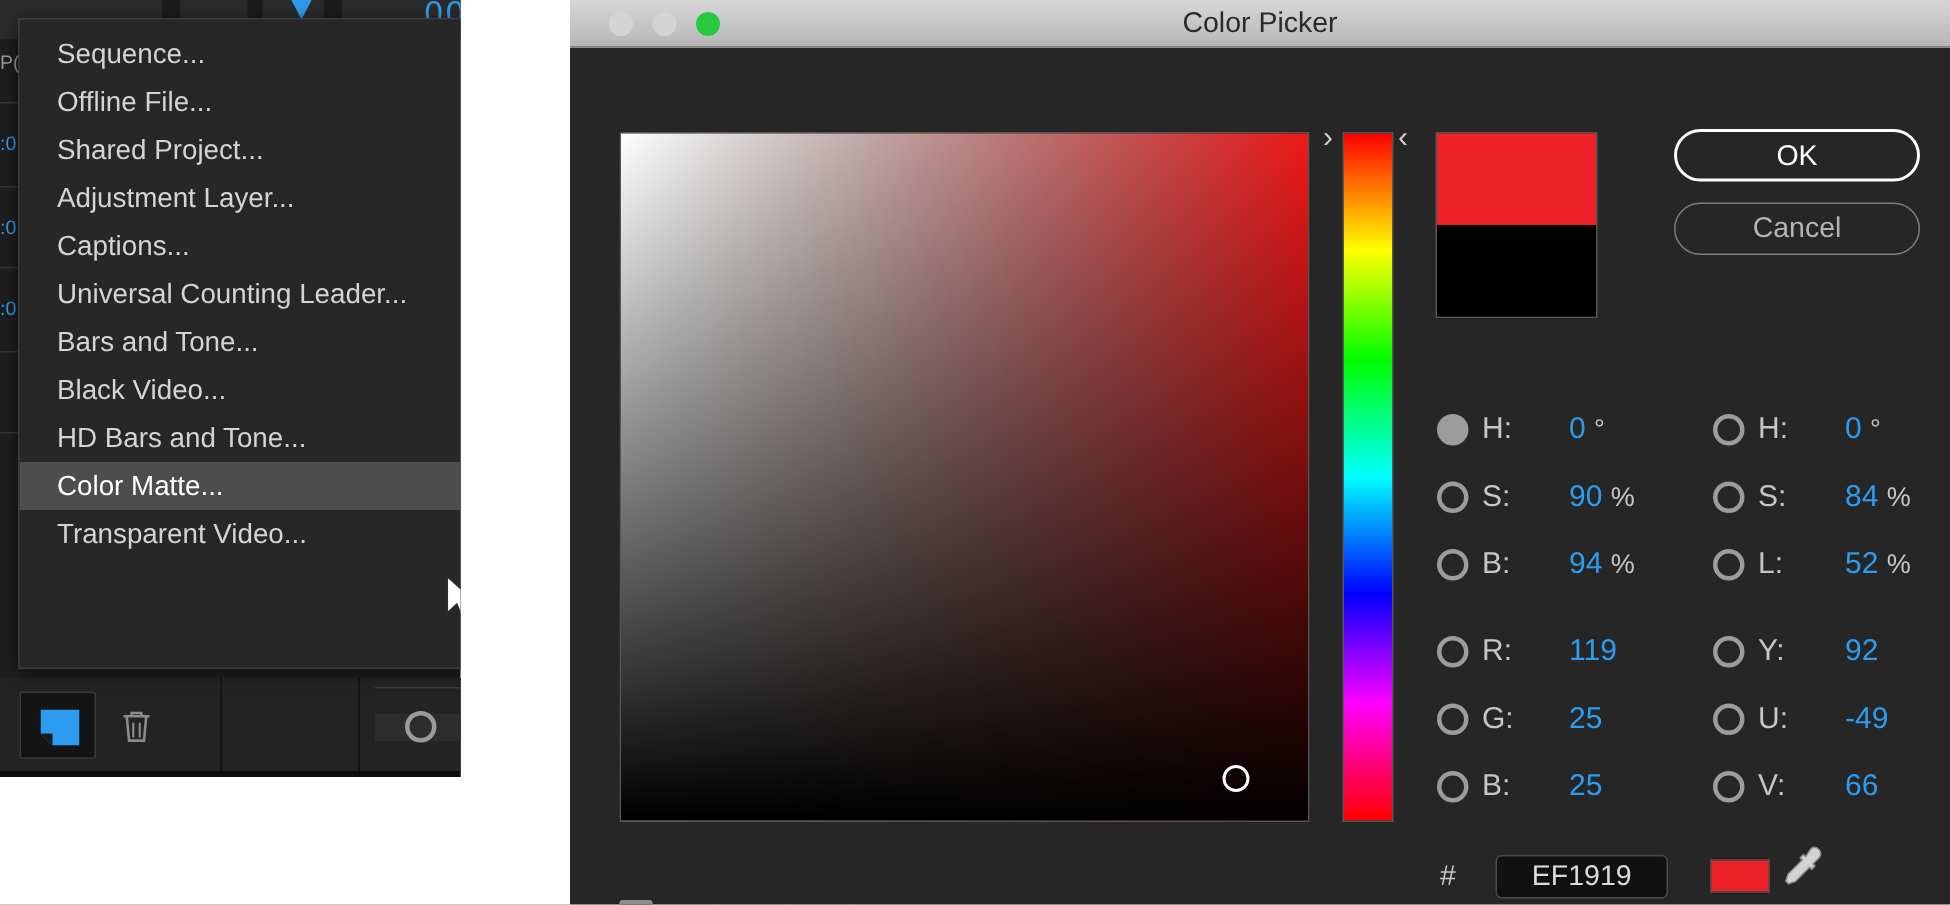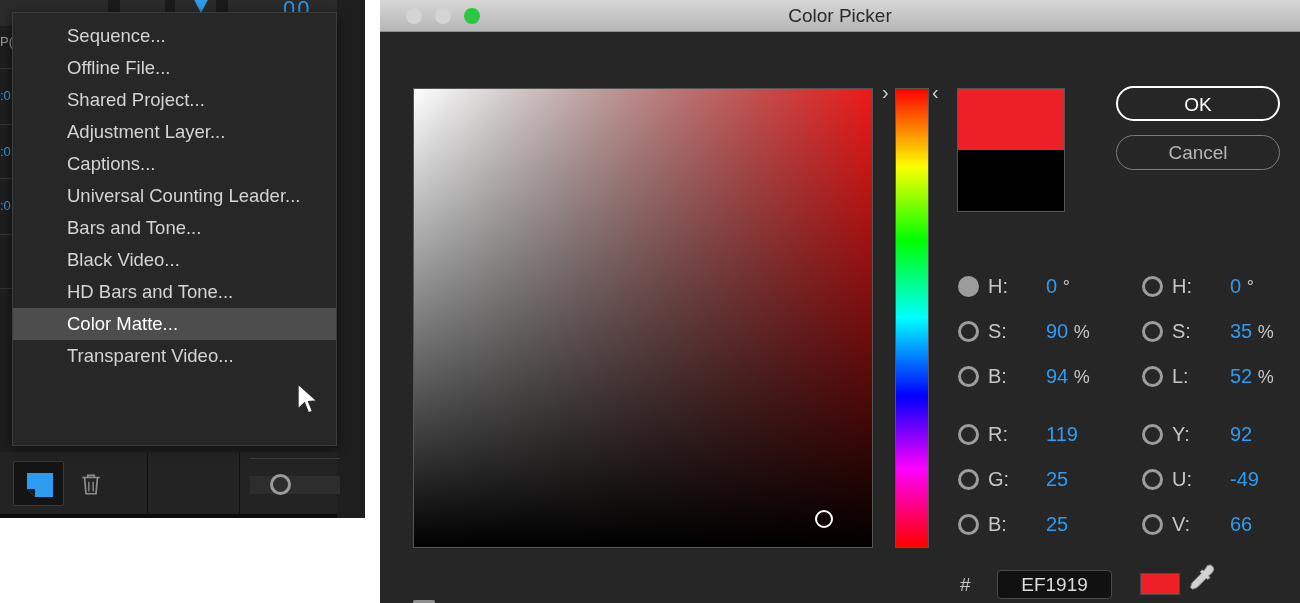--- a/index.html
+++ b/index.html
@@ -6,21 +6,21 @@
   html, body {
     width: 1300px; height: 603px;
     background: #ffffff;
     font-family: "Liberation Sans", sans-serif;
     overflow: hidden;
   }
   #root { position: relative; width: 1300px; height: 603px; }
 
   
   #app-fragment {
-    position: absolute; left: 0; top: 0; width: 365px; height: 518px;
+    position: absolute; left: 0; top: 0; width: 307px; height: 518px;
     background: #1e1e1e;
     overflow: hidden;
   }
   .pp-topstrip {
     position: absolute; left: 0; top: 0; width: 337px; height: 26px;
     background: #2b2b2b;
   }
   .pp-topstrip .seg { position: absolute; top: 0; height: 26px; background: #1b1b1b; }
   .pp-blue-arrow {
     position: absolute; left: 186px; top: 0px; width: 30px; height: 14px;
@@ -83,21 +83,21 @@
   
   #context-menu {
     position: absolute; left: 12px; top: 12px; width: 325px; height: 434px;
     background: #272727;
     border: 1px solid #3c3c3c;
     box-shadow: 0 2px 10px rgba(0,0,0,.55);
     padding: 7px 0 6px 0;
   }
   .menu-item {
     height: 32px; line-height: 32px;
-    padding-left: 54px;
+    padding-left: 25px;
     font-size: 18.5px;
     color: #d4d4d4;
     white-space: nowrap;
     font-family: "Liberation Sans", sans-serif;
   }
   .menu-item.highlight { background: #4d4d4d; color: #ffffff; }
 
   
   #menu-cursor { position: absolute; left: 297px; top: 383px; width: 22px; height: 34px; }
 
@@ -376,21 +376,21 @@
 
       <div class="val-col" id="col-hsl">
         <div class="val-row">
           <div class="radio"></div>
           <div class="val-label">H:</div>
           <div class="val-number"><span>0</span> <span class="val-unit">°</span></div>
         </div>
         <div class="val-row">
           <div class="radio"></div>
           <div class="val-label">S:</div>
-          <div class="val-number"><span>35</span> <span class="val-unit">%</span></div>
+          <div class="val-number"><span>84</span> <span class="val-unit">%</span></div>
         </div>
         <div class="val-row">
           <div class="radio"></div>
           <div class="val-label">L:</div>
           <div class="val-number"><span>52</span> <span class="val-unit">%</span></div>
         </div>
         <div class="val-row gap">
           <div class="radio"></div>
           <div class="val-label">Y:</div>
           <div class="val-number"><span>92</span></div>

